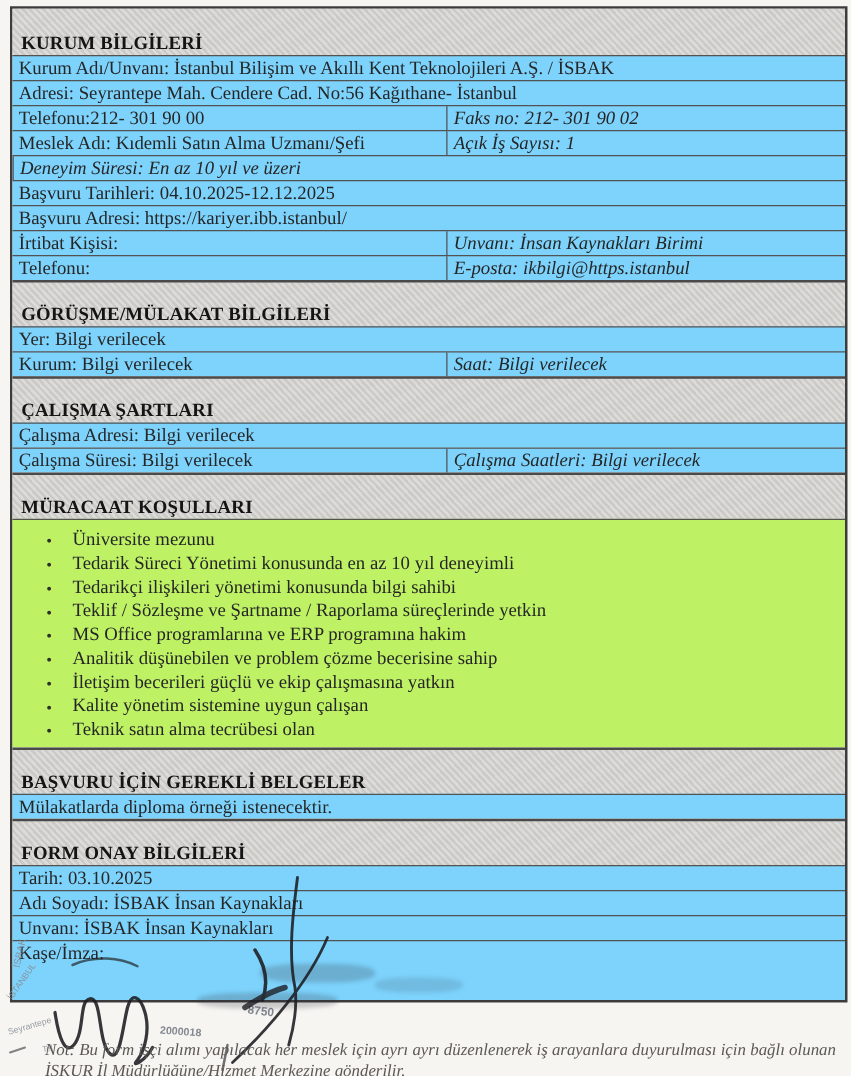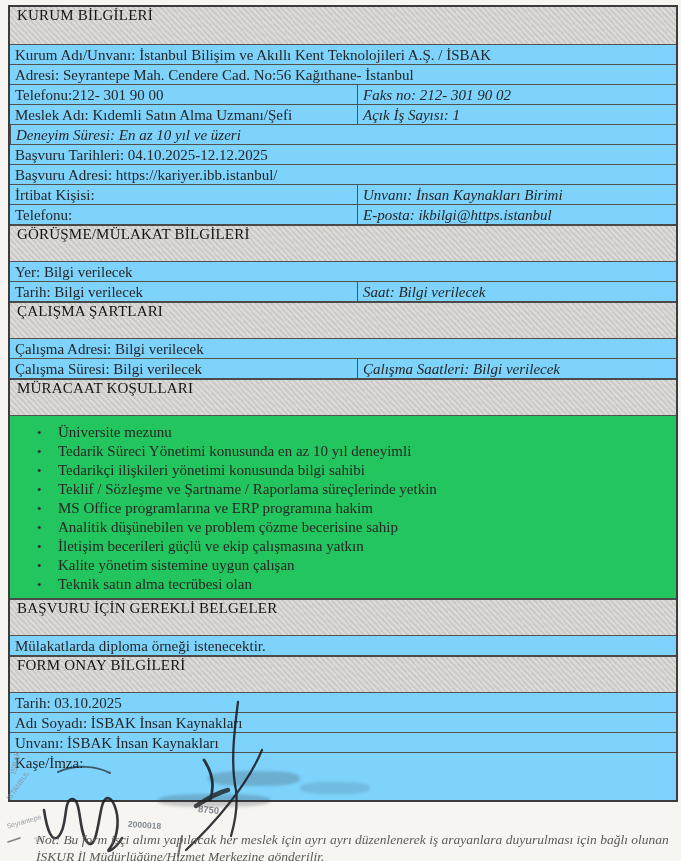--- a/index.html
+++ b/index.html
@@ -12,39 +12,39 @@
     font-family: "Liberation Serif", "DejaVu Serif", serif;
     color: #262626;
   }
   .table {
     position: absolute; left: 8px; top: 5px; width: 670px;
     border: 2px solid #3c3c3c;
     background: #fdfcfa;
   }
   .band {
     height: 37px;
-    display: flex; align-items: flex-start;
+    display: flex; align-items: flex-end;
     border-top: 2px solid #4a4a4a;
     background-color: #d2d1ce;
     background-image: repeating-linear-gradient(47deg, rgba(255,255,255,.22) 0 2px, rgba(0,0,0,.035) 2px 4px);
-    font-weight: normal; font-size: 15px; letter-spacing: .2px;
+    font-weight: bold; font-size: 15px; letter-spacing: .2px;
     padding-left: 7px; color: #141414;
   }
   .table > *:first-child { border-top: none; }
   .row { display: flex; height: 20px; border-top: 1.5px solid #525252; background: #7dd3fc; }
   .row.tall { height: 48px; align-items: flex-start; }
   .cell {
     font-size: 15px; line-height: 18px; padding: 1px 0 0 5px;
     white-space: nowrap; overflow: hidden;
   }
   .cell.full { width: 100%; }
   .cell.c1 { width: 52.1%; }
   .cell.c2 { flex: 1; border-left: 1.5px solid #525252; font-style: italic; }
   .cell b { font-weight: normal; }
-  .bullets { height: 183px; border-top: 1.5px solid #525252; background: #22c55e; }
+  .bullets { height: 183px; border-top: 1.5px solid #525252; background: #bef264; }
   .bullets ul { margin: 7px 0 0 0; padding-left: 48px; list-style: none; }
   .bullets li { position: relative; font-size: 15px; line-height: 19px; color: #262626; }
   .bullets li::before { content: "\2022"; position: absolute; left: -21px; top: 0; font-size: 13px; color: #2d2d2d; }
   .footnote {
     position: absolute; left: 36px; top: 831px; width: 636px;
     font-style: italic; font-size: 13.5px; line-height: 17px; color: #5c5955;
   }
   .sig { position: absolute; left: 0; top: 0; pointer-events: none; }
   .st {
     position: absolute; display: block;
@@ -105,21 +105,21 @@
         <div class="cell c1"><span>Telefonu:</span></div>
         <div class="cell c2"><span>E-posta: ikbilgi@https.istanbul</span></div>
       </div>
       <div class="band">
         <span>GÖRÜŞME/MÜLAKAT BİLGİLERİ</span>
       </div>
       <div class="row">
         <div class="cell full"><span>Yer: Bilgi verilecek</span></div>
       </div>
       <div class="row">
-        <div class="cell c1"><span>Tarih: Bilgi verilecek</span></div>
+        <div class="cell c1"><span>Kurum: Bilgi verilecek</span></div>
         <div class="cell c2"><span>Saat: Bilgi verilecek</span></div>
       </div>
       <div class="band">
         <span>ÇALIŞMA ŞARTLARI</span>
       </div>
       <div class="row">
         <div class="cell full"><span>Çalışma Adresi: Bilgi verilecek</span></div>
       </div>
       <div class="row">
         <div class="cell c1"><span>Çalışma Süresi: Bilgi verilecek</span></div>

